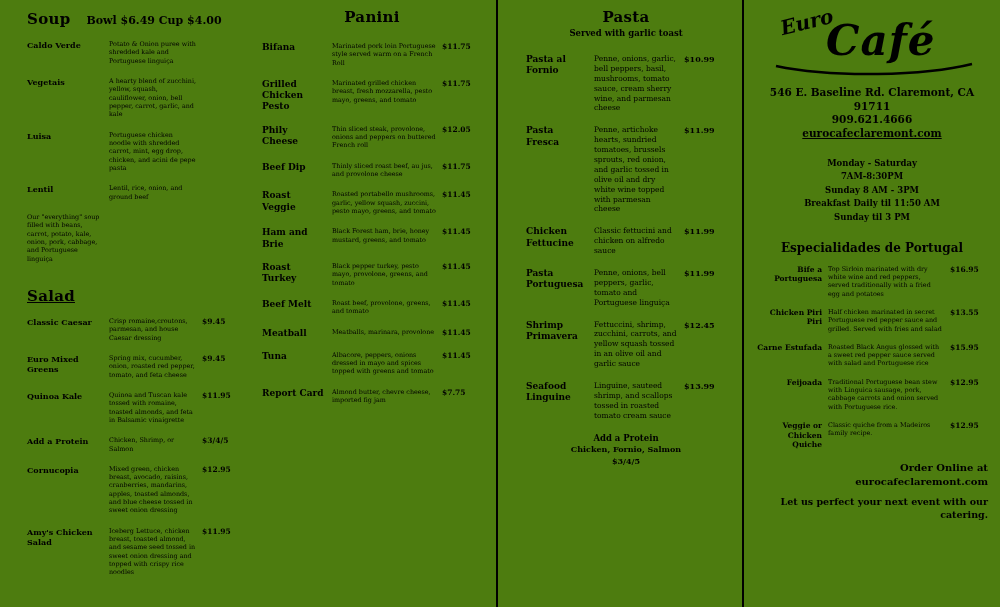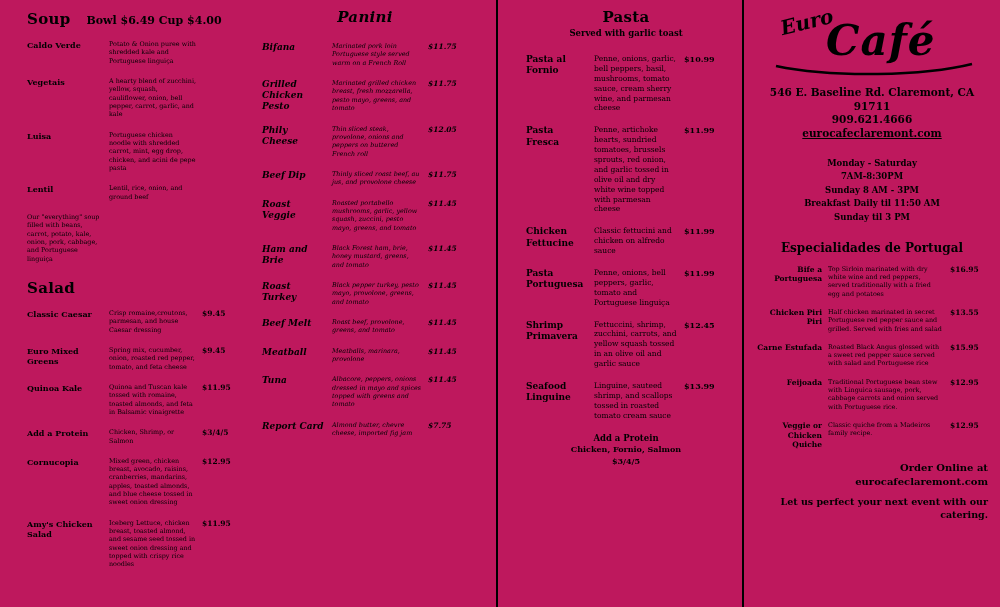--- a/index.html
+++ b/index.html
@@ -1,31 +1,31 @@
 <!DOCTYPE html>
 <html><head>
 <meta charset="utf-8">
 <style>
   * { margin:0; padding:0; box-sizing:border-box; }
   html,body { background:#ffffff; }
   body { width:1000px; height:607px; font-family:"DejaVu Serif", serif; color:#000; }
-  .page { width:1000px; height:607px; display:flex; overflow:hidden; background:#be185d; }
+  .page { width:1000px; height:607px; display:flex; overflow:hidden; background:#4d7c0f; }
 
   .col { position:relative; height:607px; }
   .col-1 { width:252px; padding:10px 12px 0 27px; }
-  .col-2 { width:244px; padding:8px 28px 0 10px;font-style:italic; }
+  .col-2 { width:244px; padding:8px 14px 0 10px; }
   .vdiv  { width:2px; background:#000; height:607px; }
   .col-3 { width:244px; padding:8px 16px 0 28px; }
   .col-4 { flex:1; padding:6px 12px 0 12px; }
 
   .head-row { display:flex; align-items:baseline; gap:16px; margin-bottom:12px; }
   h2.big { font-size:15px; font-weight:bold; letter-spacing:.3px; }
   .center { text-align:center; }
   .soup-pricing { font-size:11px; font-weight:bold; }
-  .salad-head { margin:16px 0 12px; }
+  .salad-head { margin:24px 0 12px;text-decoration:underline; }
 
   .menu-item { display:grid; gap:6px; margin-bottom:12px; }
   .col-1 .menu-item { grid-template-columns:76px 1fr 38px; }
   .col-2 .menu-item { grid-template-columns:64px 1fr 40px; }
   .col-3 .menu-item { grid-template-columns:62px 1fr 42px; }
   .col-4 .menu-item { grid-template-columns:66px 1fr 38px; margin-bottom:10px; }
 
   .item-name  { font-weight:bold; font-size:8px; line-height:1.25; }
   .item-desc  { font-size:6.4px; line-height:1.3; }
   .item-price { font-weight:bold; font-size:7.5px; }

